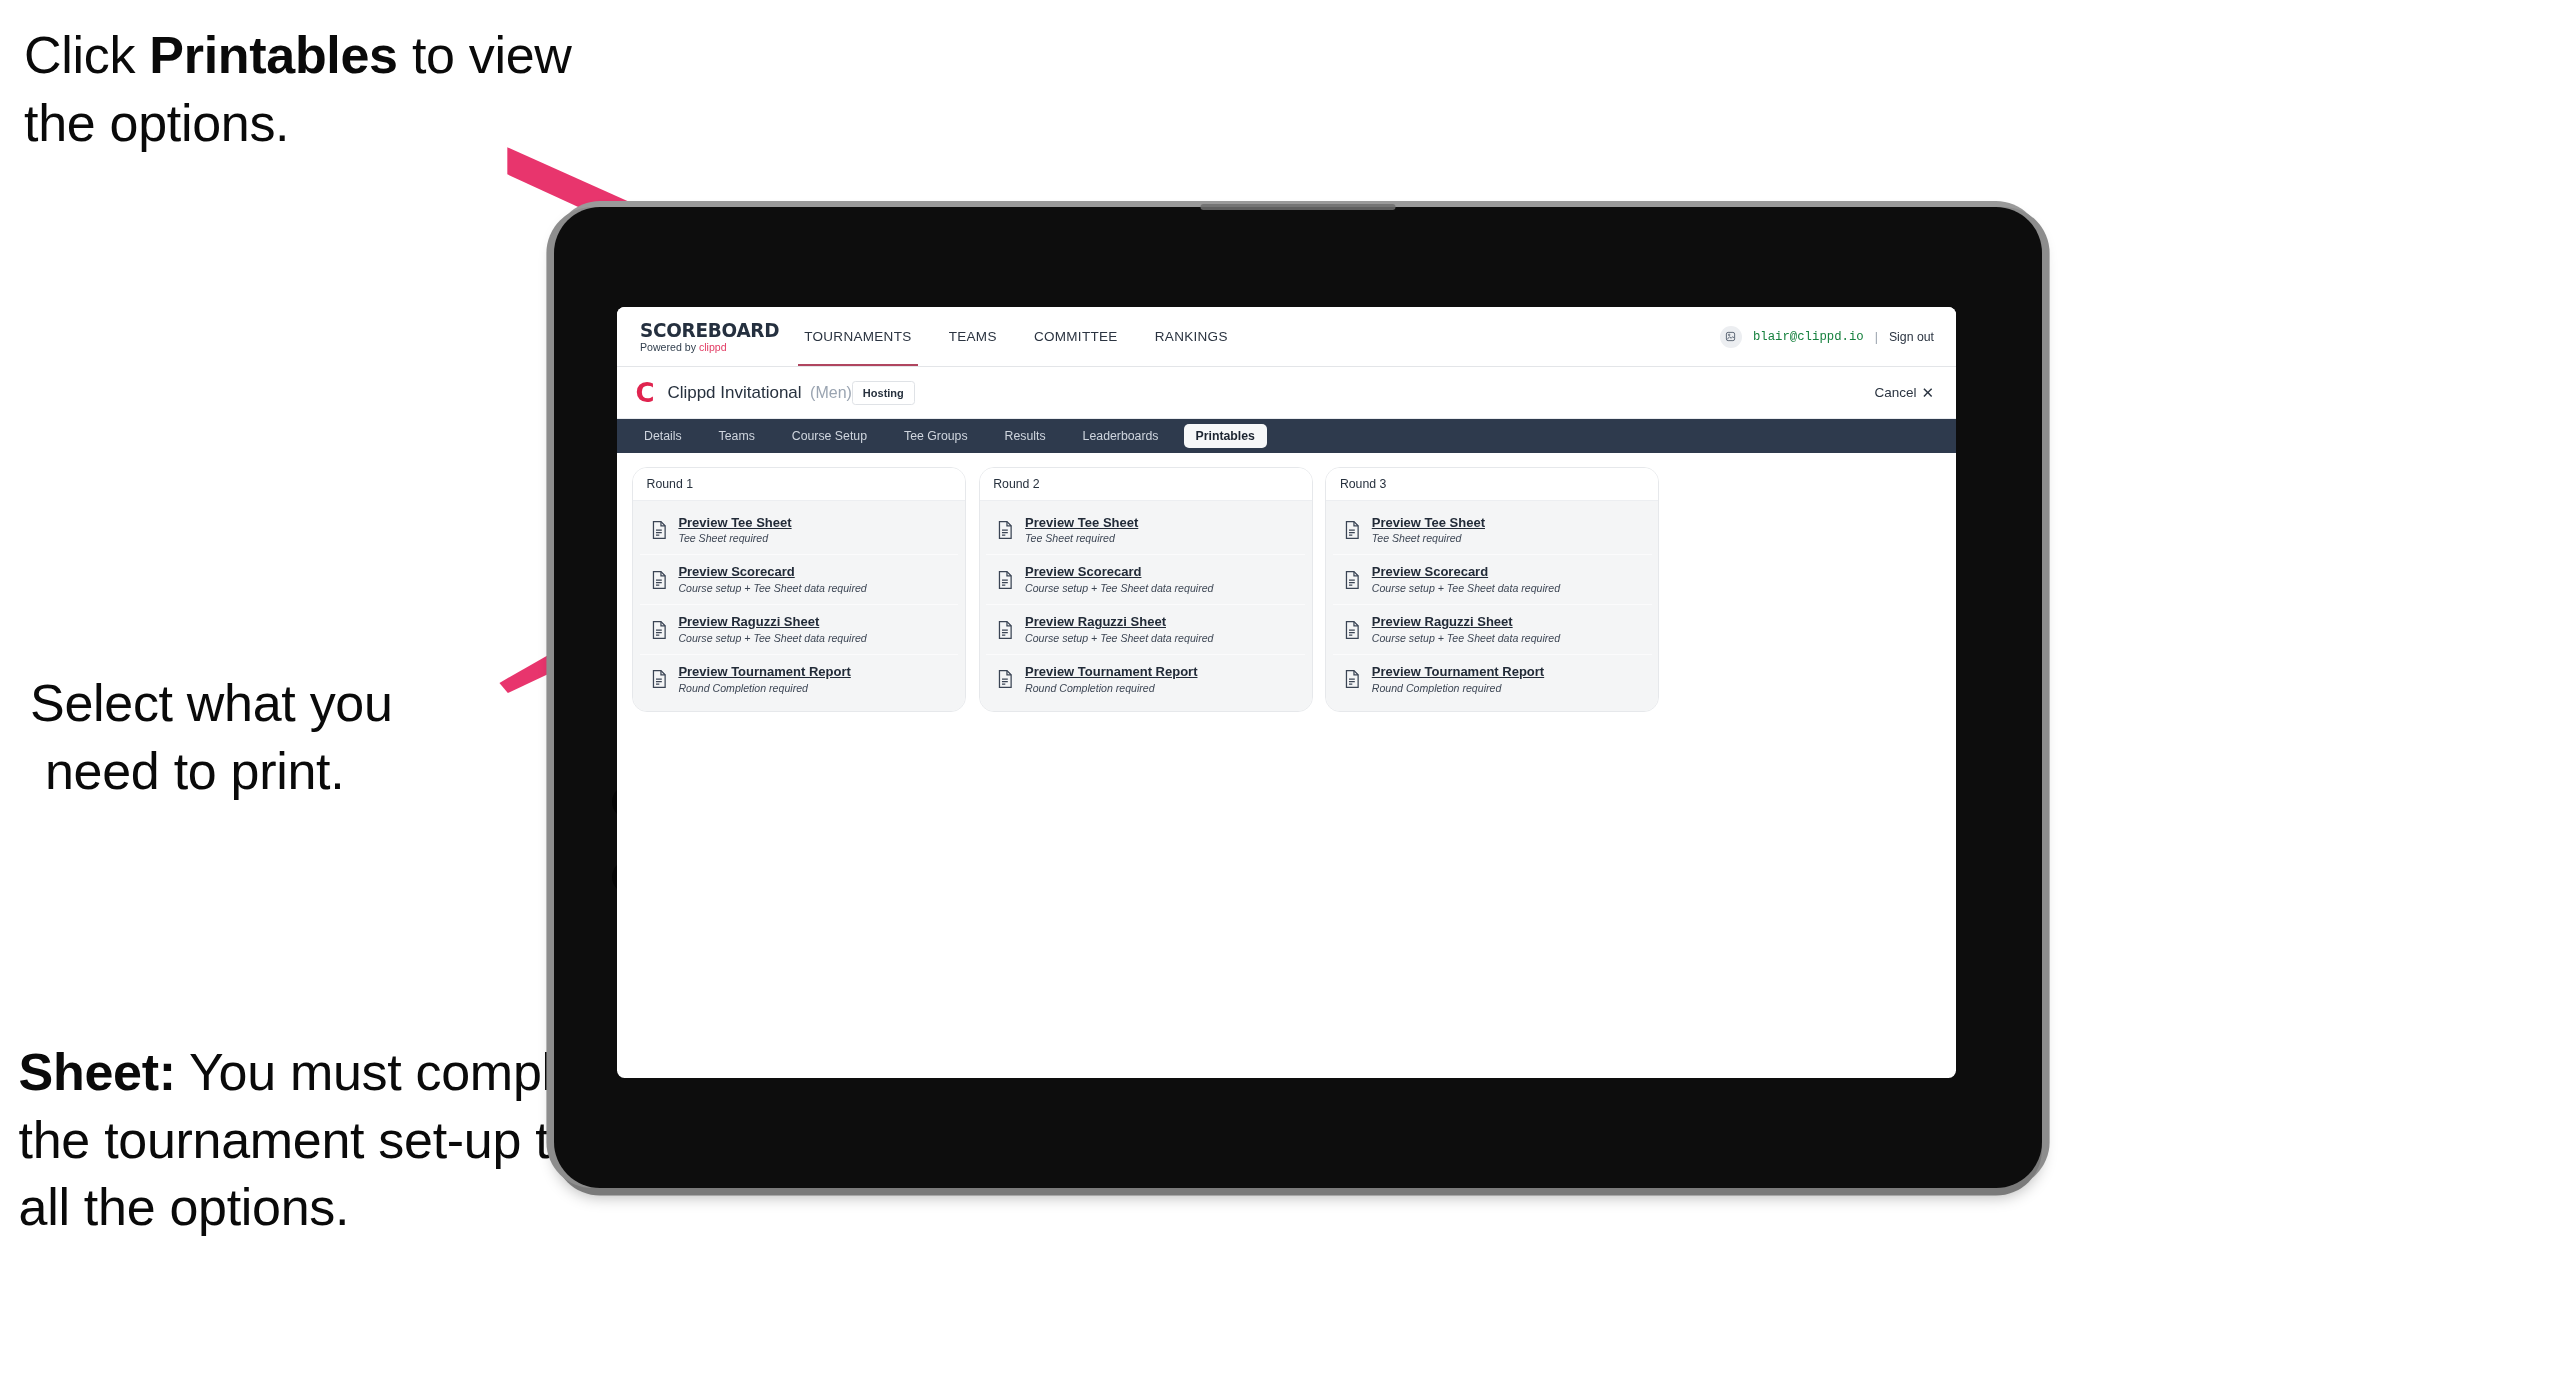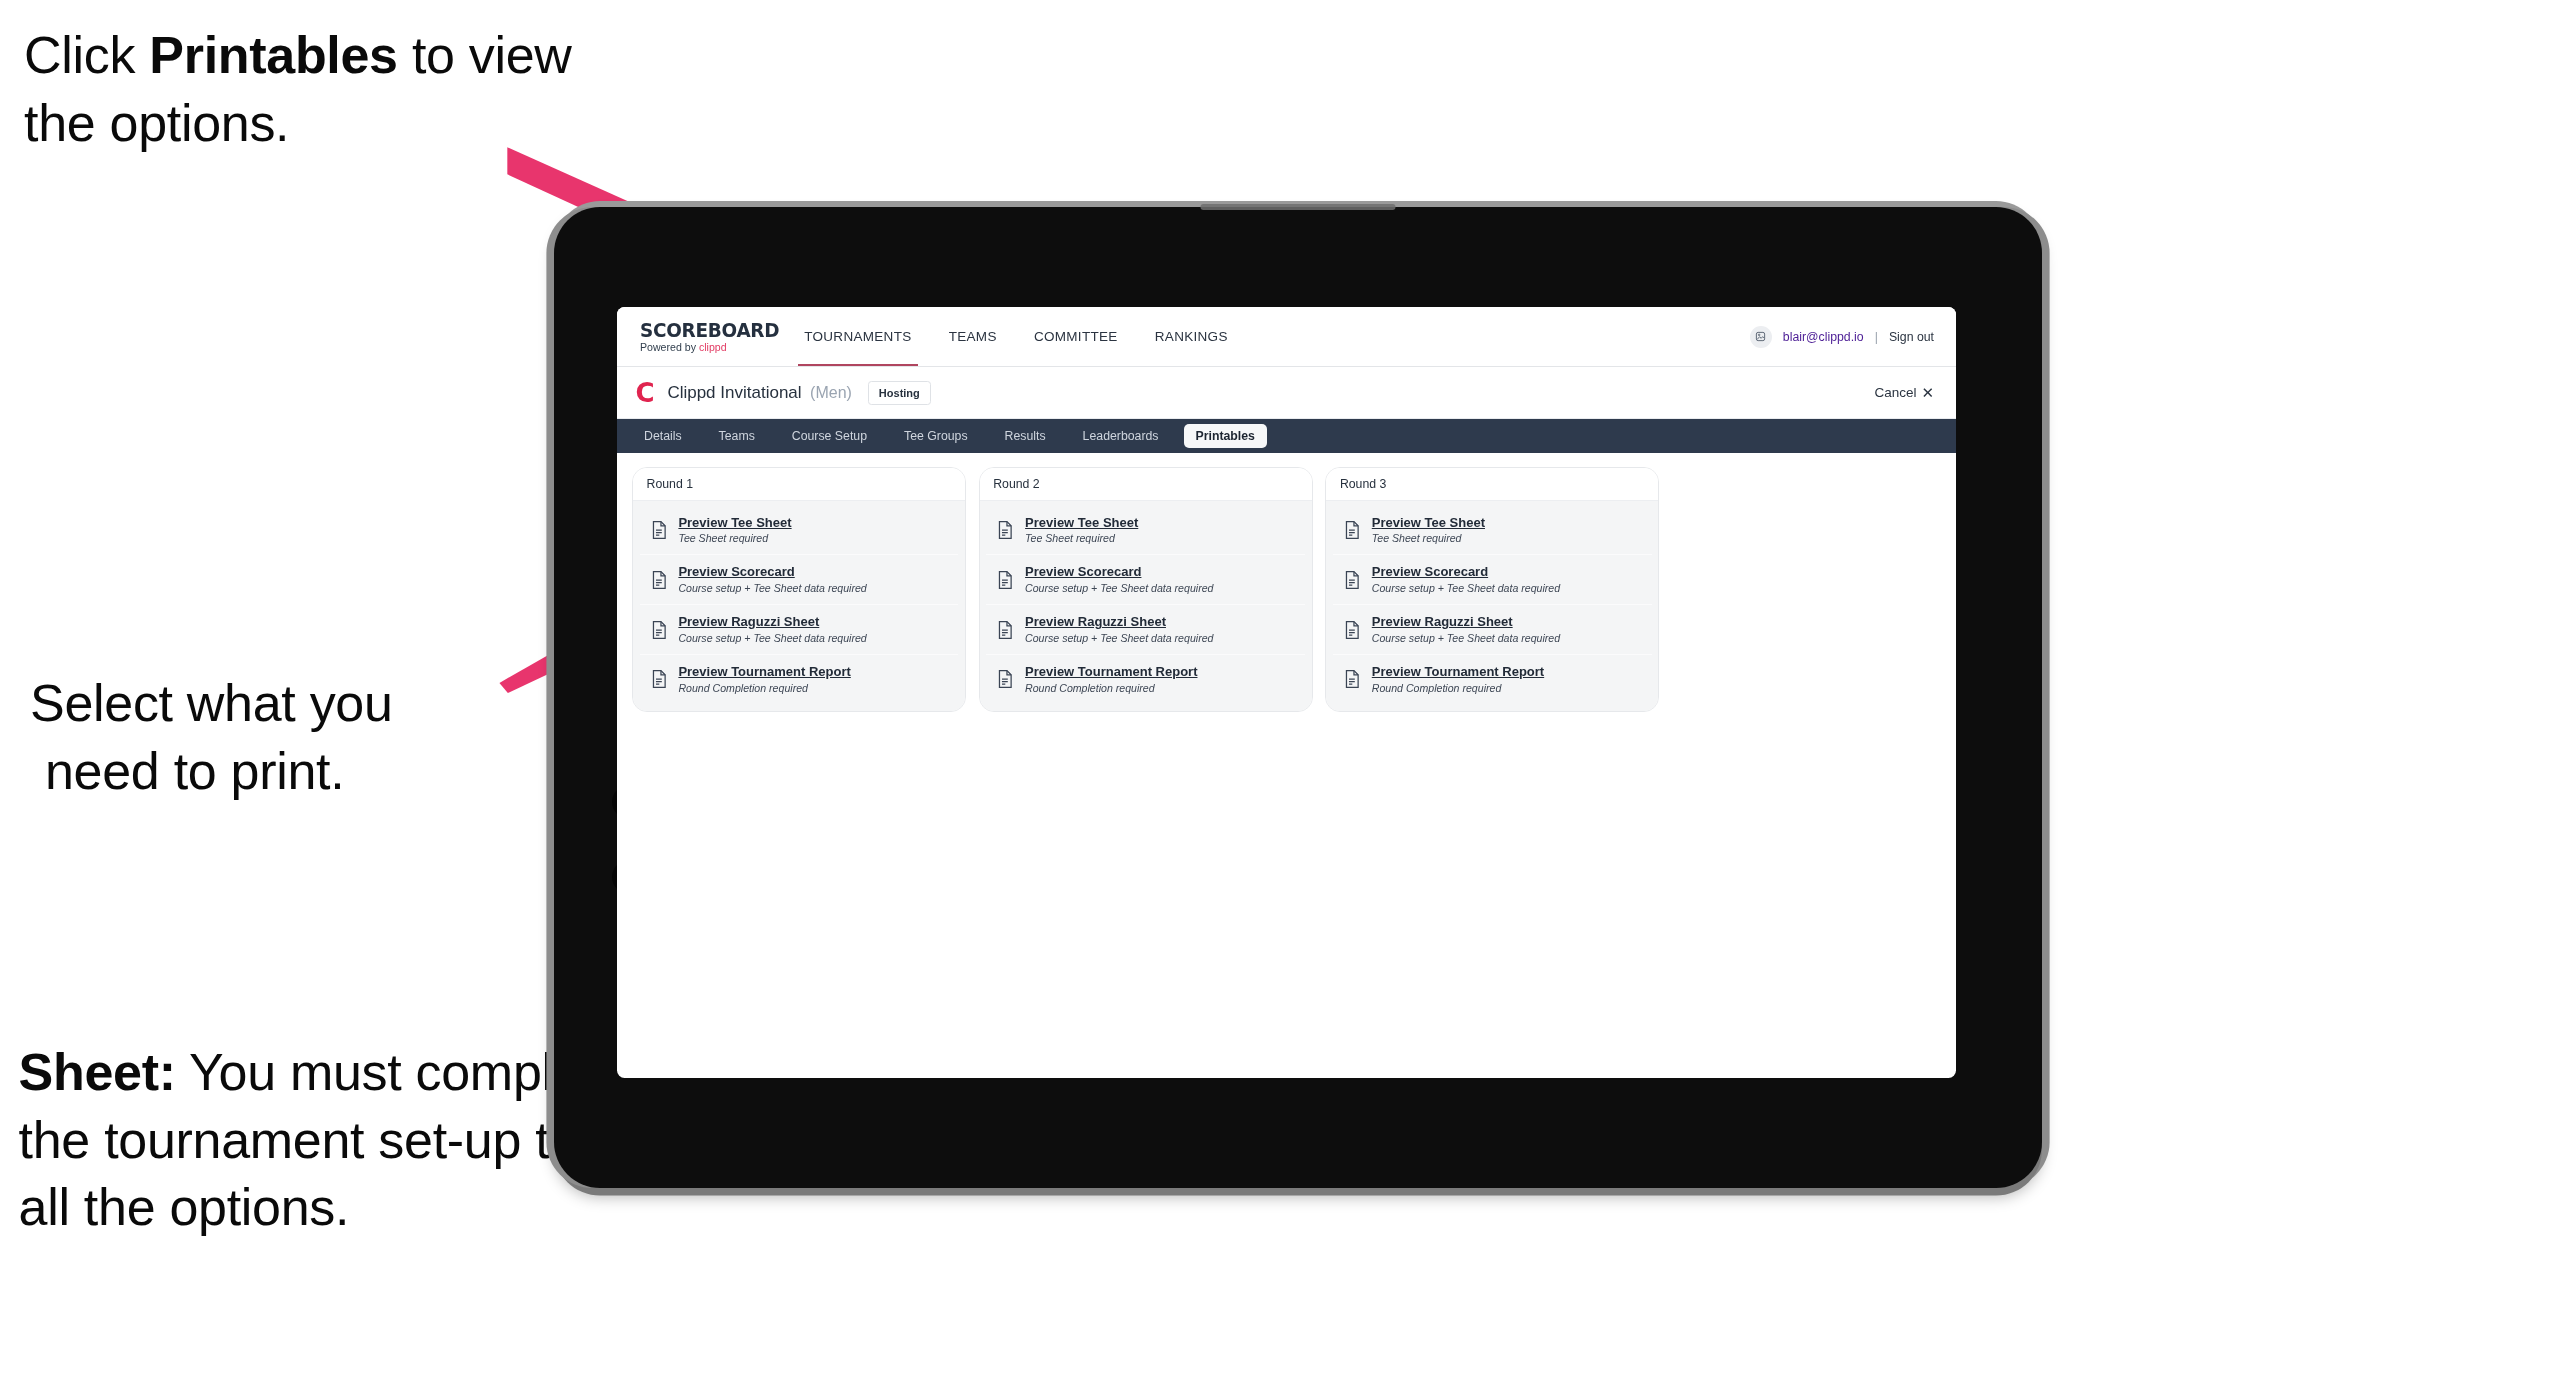--- a/index.html
+++ b/index.html
@@ -104,38 +104,38 @@
   }
   #topbar-right{
     margin-left:auto;display:flex;align-items:center;
     padding-right:22px;gap:11px;
   }
   #avatar{
     width:22px;height:22px;border-radius:50%;background:#eceef1;
     display:flex;align-items:center;justify-content:center;
     color:#5a6473;font-size:10px;
   }
-  #user-email{font-size:12.3px;color:#4c1d95;}
+  #user-email{font-size:12.3px;color:#15803d;font-family:Liberation Mono, monospace;}
   #sep{font-size:12.3px;color:#9aa2ad;}
   #sign-out{font-size:12.3px;color:#2b3441;cursor:pointer;}
 
   
   #tourbar{
     height:51px;background:#ffffff;display:flex;align-items:center;
     padding:0 22px 0 18.6px;border-bottom:0.8px solid #e9ebee;
   }
   #tour-logo{
     font-family:"DejaVu Sans", sans-serif;
     font-weight:700;font-size:26px;color:#e0244f;line-height:1;
     margin-right:13.5px;letter-spacing:-0.8px;
   }
   #tour-name{font-size:17px;color:#27313e;font-weight:400;}
   #tour-gender{font-size:16px;color:#9aa4b1;margin-left:8.5px;}
   #tour-status{
-    margin-left:16px;font-size:11px;font-weight:700;color:#27313e;
+    font-size:11px;font-weight:700;color:#27313e;
     border:0.8px solid #dfe2e6;border-radius:3.4px;padding:5px 10px;background:#fff;
   }
   #tourbar-right{margin-left:auto;display:flex;align-items:center;gap:5px;cursor:pointer;}
   #cancel-label{font-size:13.5px;color:#2b3441;}
   #cancel-x{font-size:15px;color:#2b3441;line-height:1;}
 
   
   #tabstrip{
     height:34px;background:#2e3a4d;display:flex;align-items:center;
     padding:0 15px;gap:13px;

